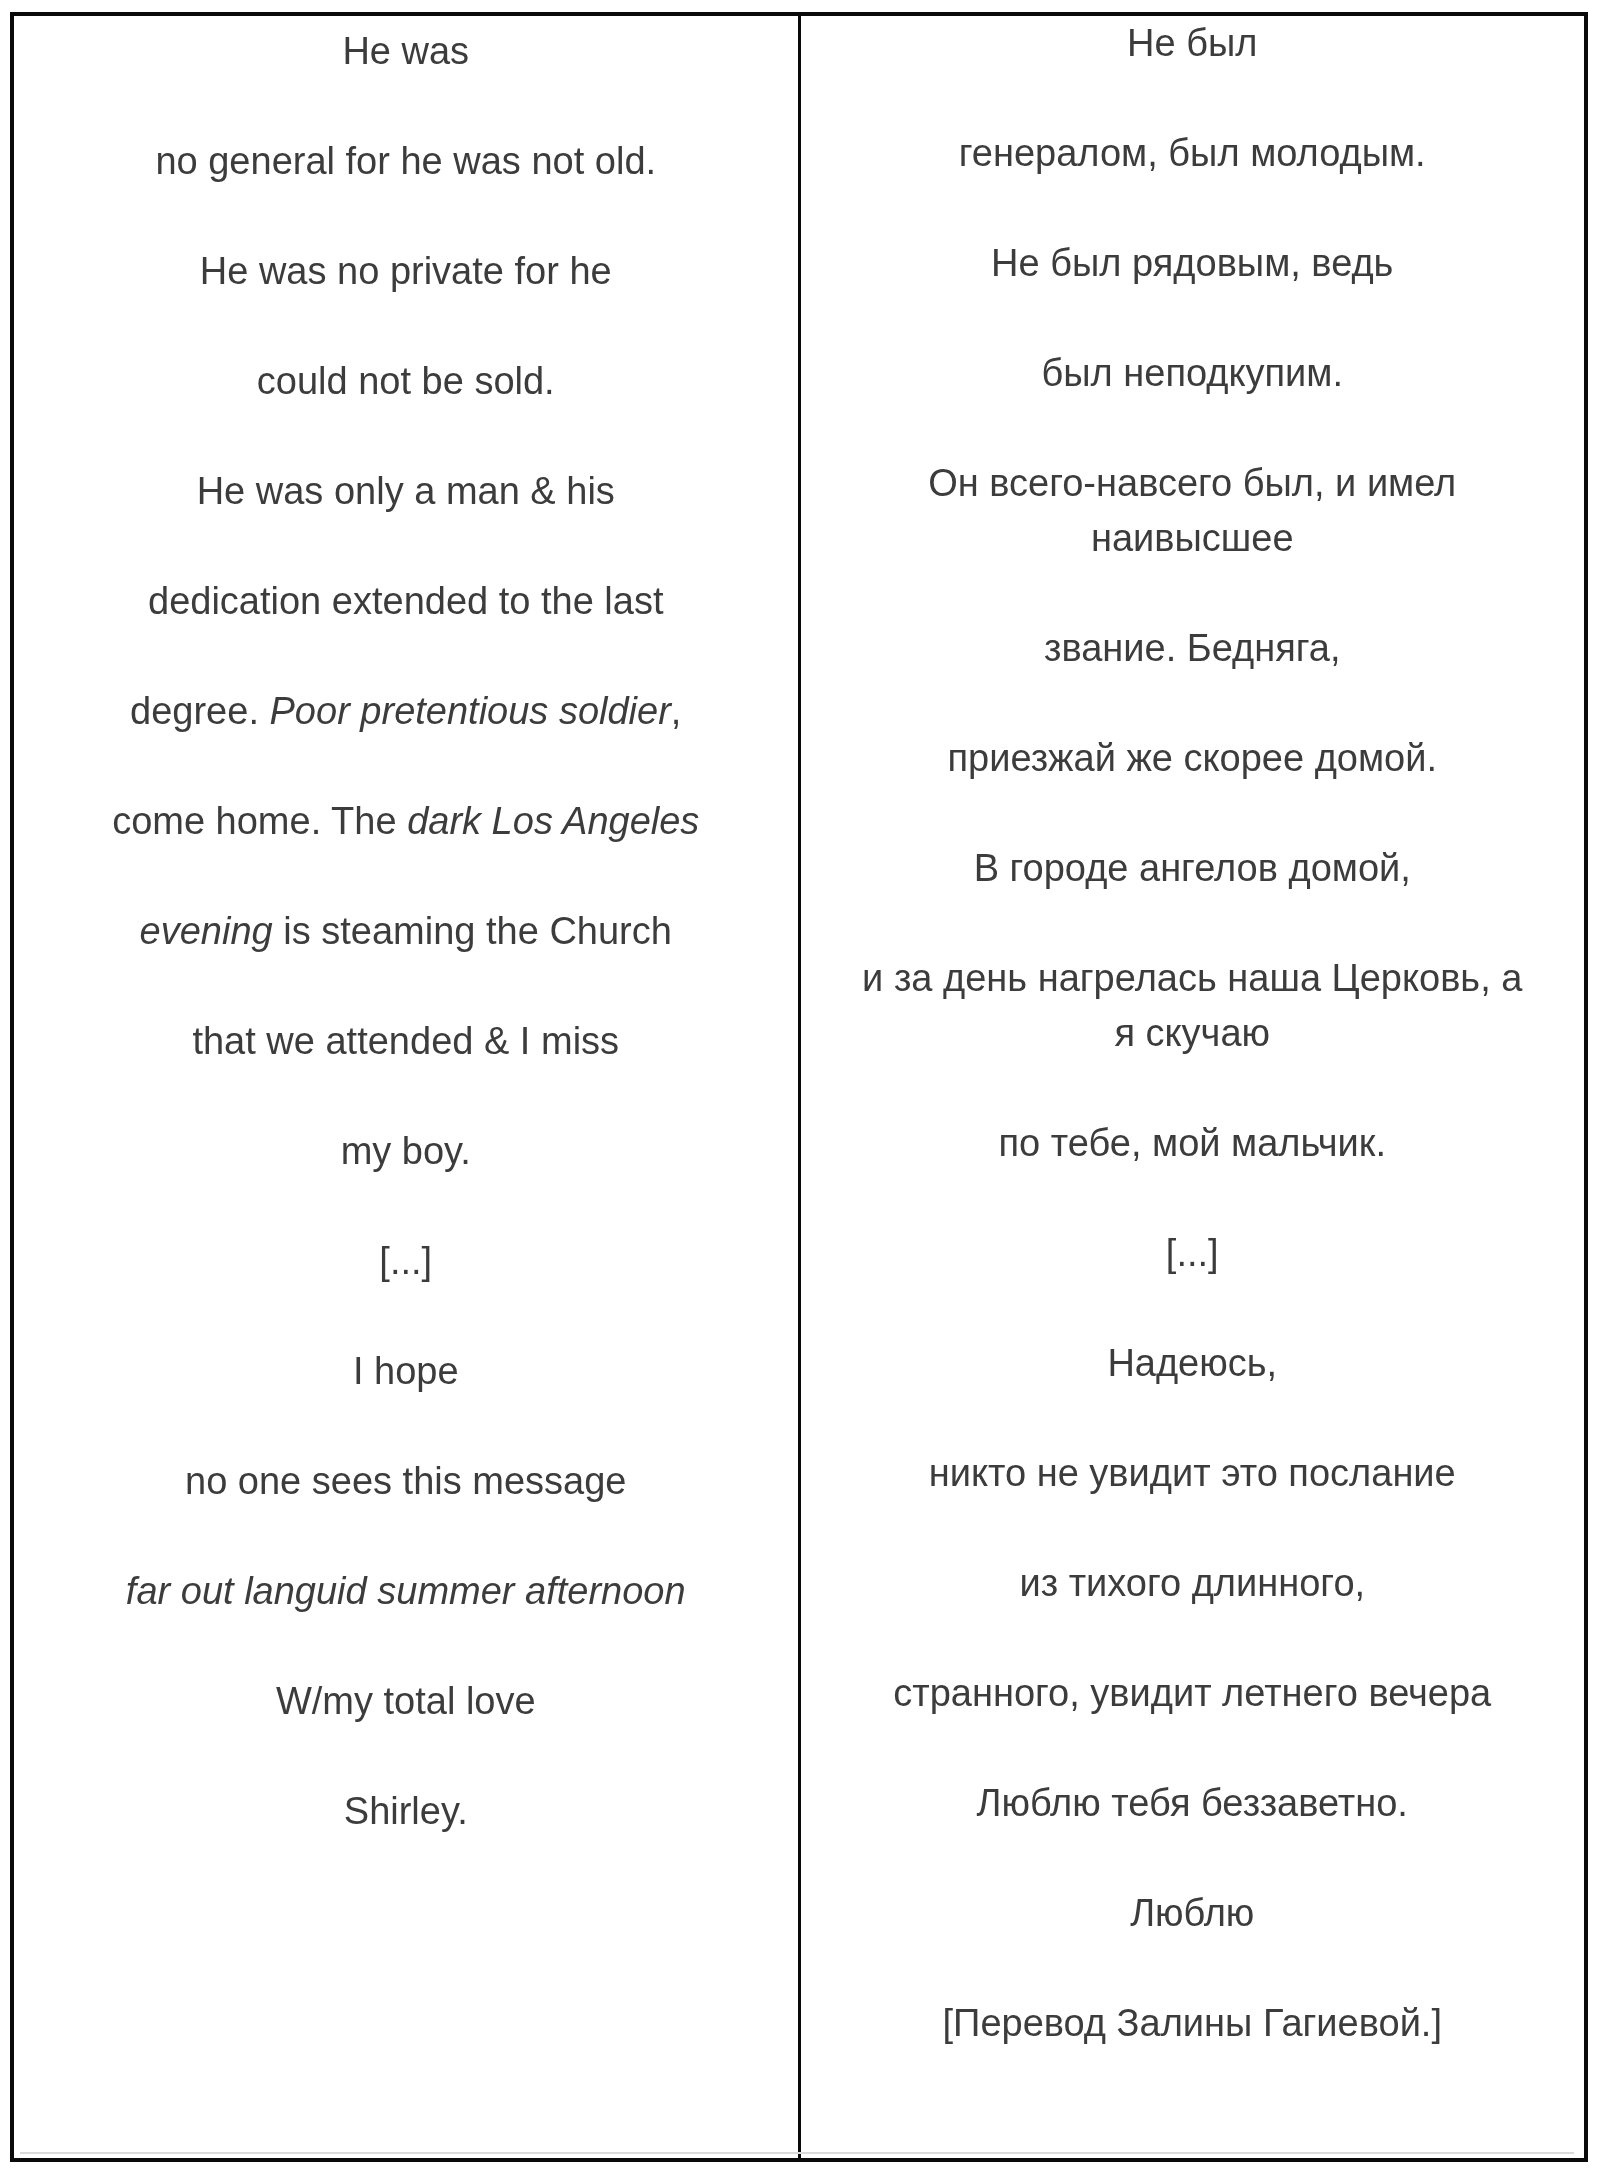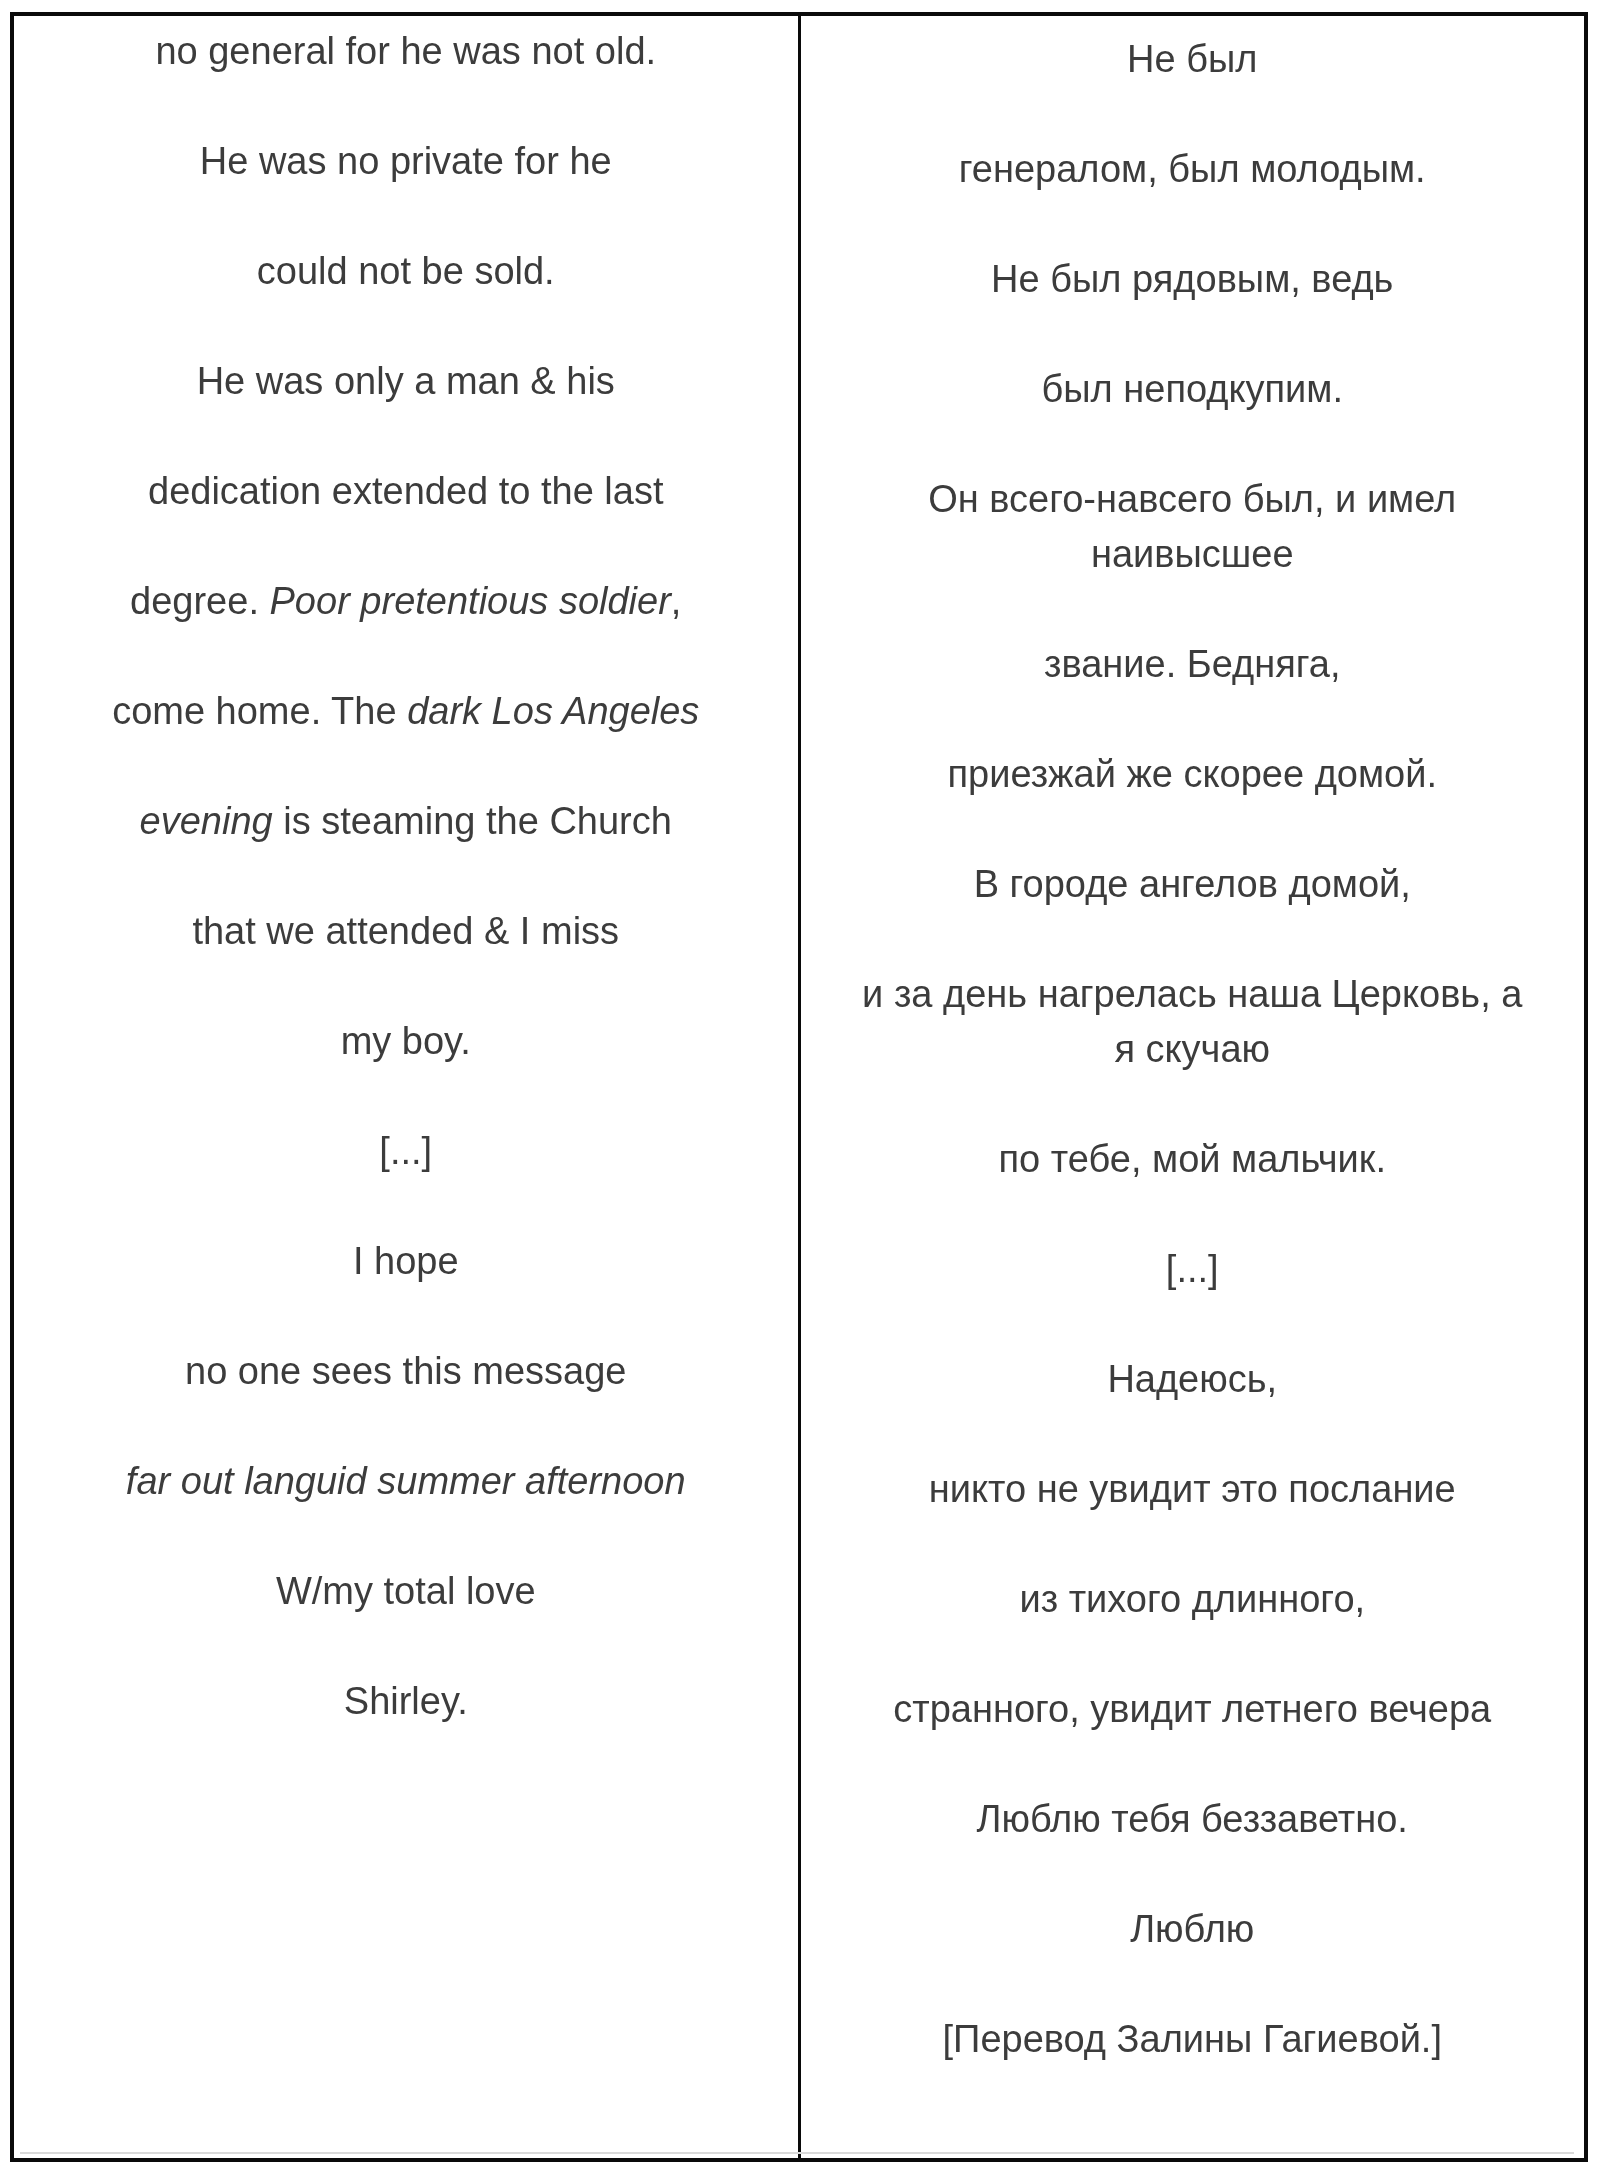--- a/index.html
+++ b/index.html
@@ -28,41 +28,42 @@
   }
   .divider{
     background:var(--border);
     width:3px;height:100%;
   }
   .col{
     box-sizing:border-box;
     text-align:center;
     padding:8px 16px 0 16px;
   }
-  .col-right{padding-top:16px;}
+  .col-right{padding-top:0;}
   p.line{
     margin:0 0 55px 0;
     font-size:38px;
     line-height:55px;
     white-space:pre-line;
     color:var(--text);
   }
   p.line .it{font-style:italic;}
   .inner-bottom-line{
     position:absolute;
     left:6px;right:10px;bottom:4px;
     height:2px;
     background:var(--faint);
   }
 </style>
 </head>
 <body>
 
 <div class="sheet">
   <div class="col col-left">
+      <p class="line"><span>He was</span></p>
       <p class="line"><span>no general for he was not old.</span></p>
       <p class="line"><span>He was no private for he</span></p>
       <p class="line"><span>could not be sold.</span></p>
       <p class="line"><span>He was only a man &amp; his</span></p>
       <p class="line"><span>dedication extended to the last</span></p>
       <p class="line"><span>degree. </span><span class="it">Poor pretentious soldier</span><span>,</span></p>
       <p class="line"><span>come home. The </span><span class="it">dark Los Angeles</span></p>
       <p class="line"><span class="it">evening</span><span> is steaming the Church</span></p>
       <p class="line"><span>that we attended &amp; I miss</span></p>
       <p class="line"><span>my boy.</span></p>

